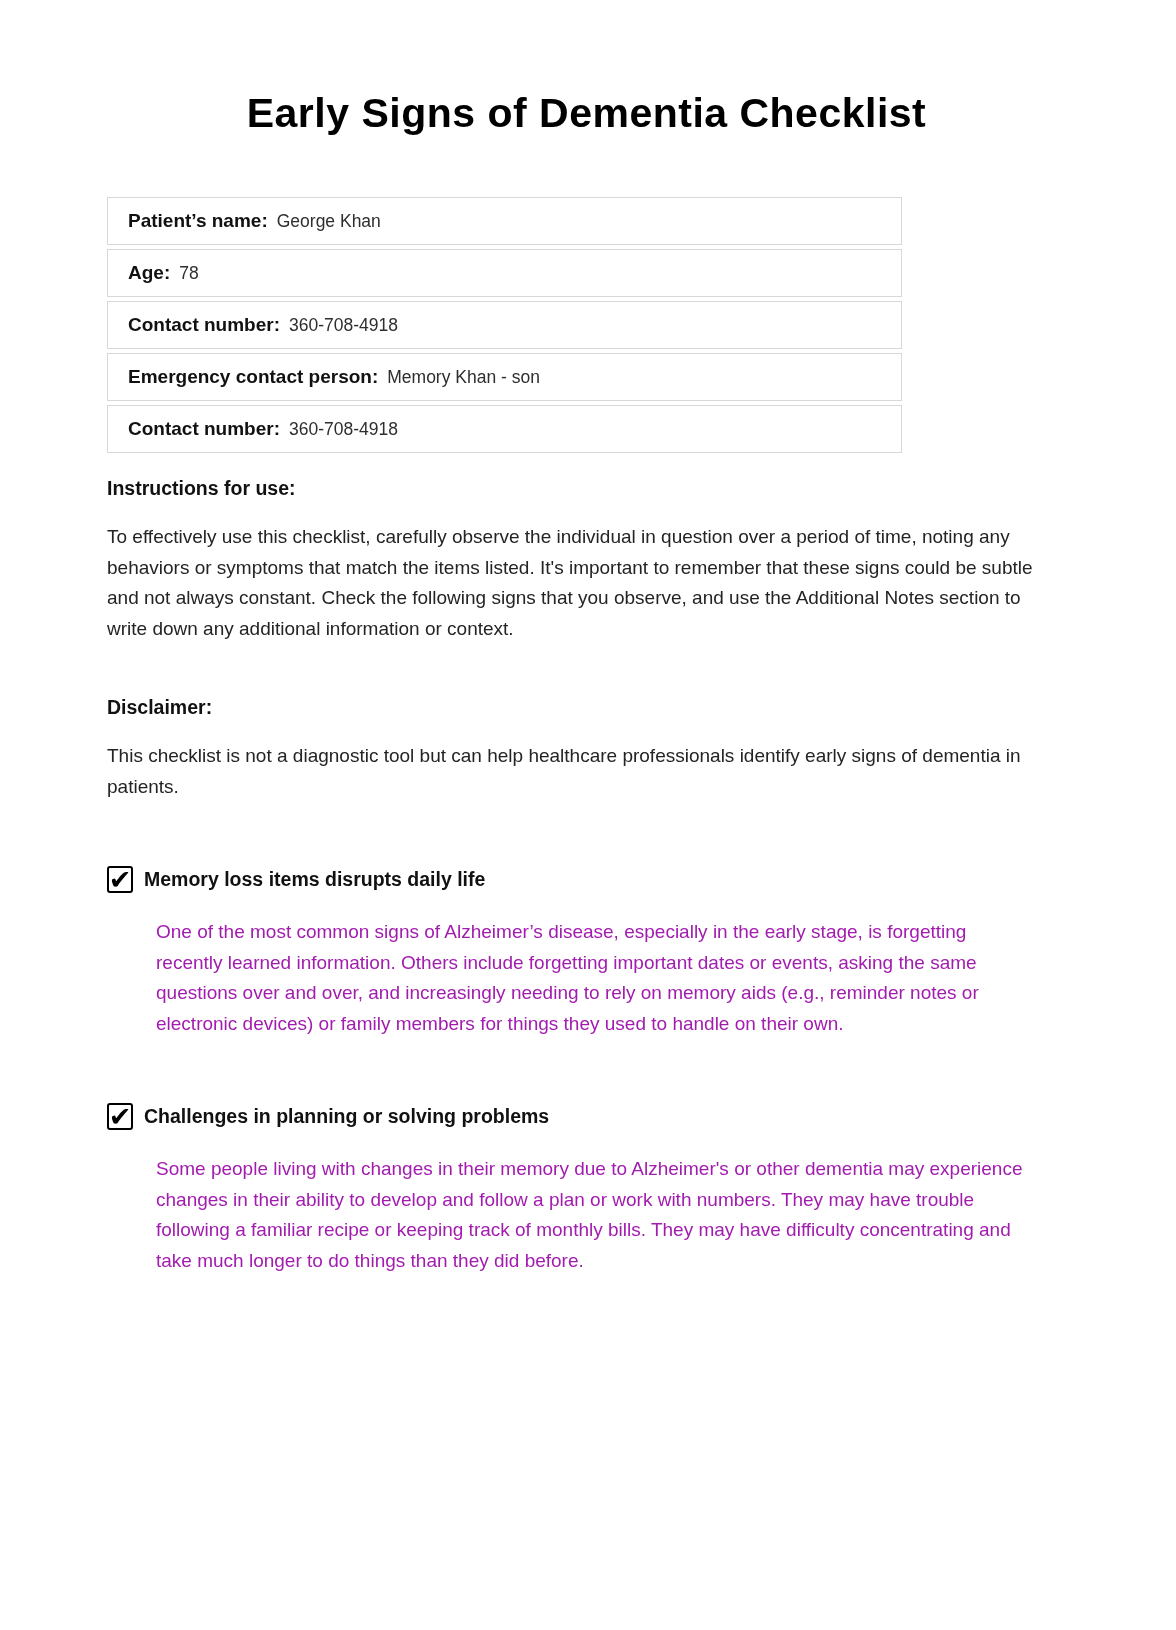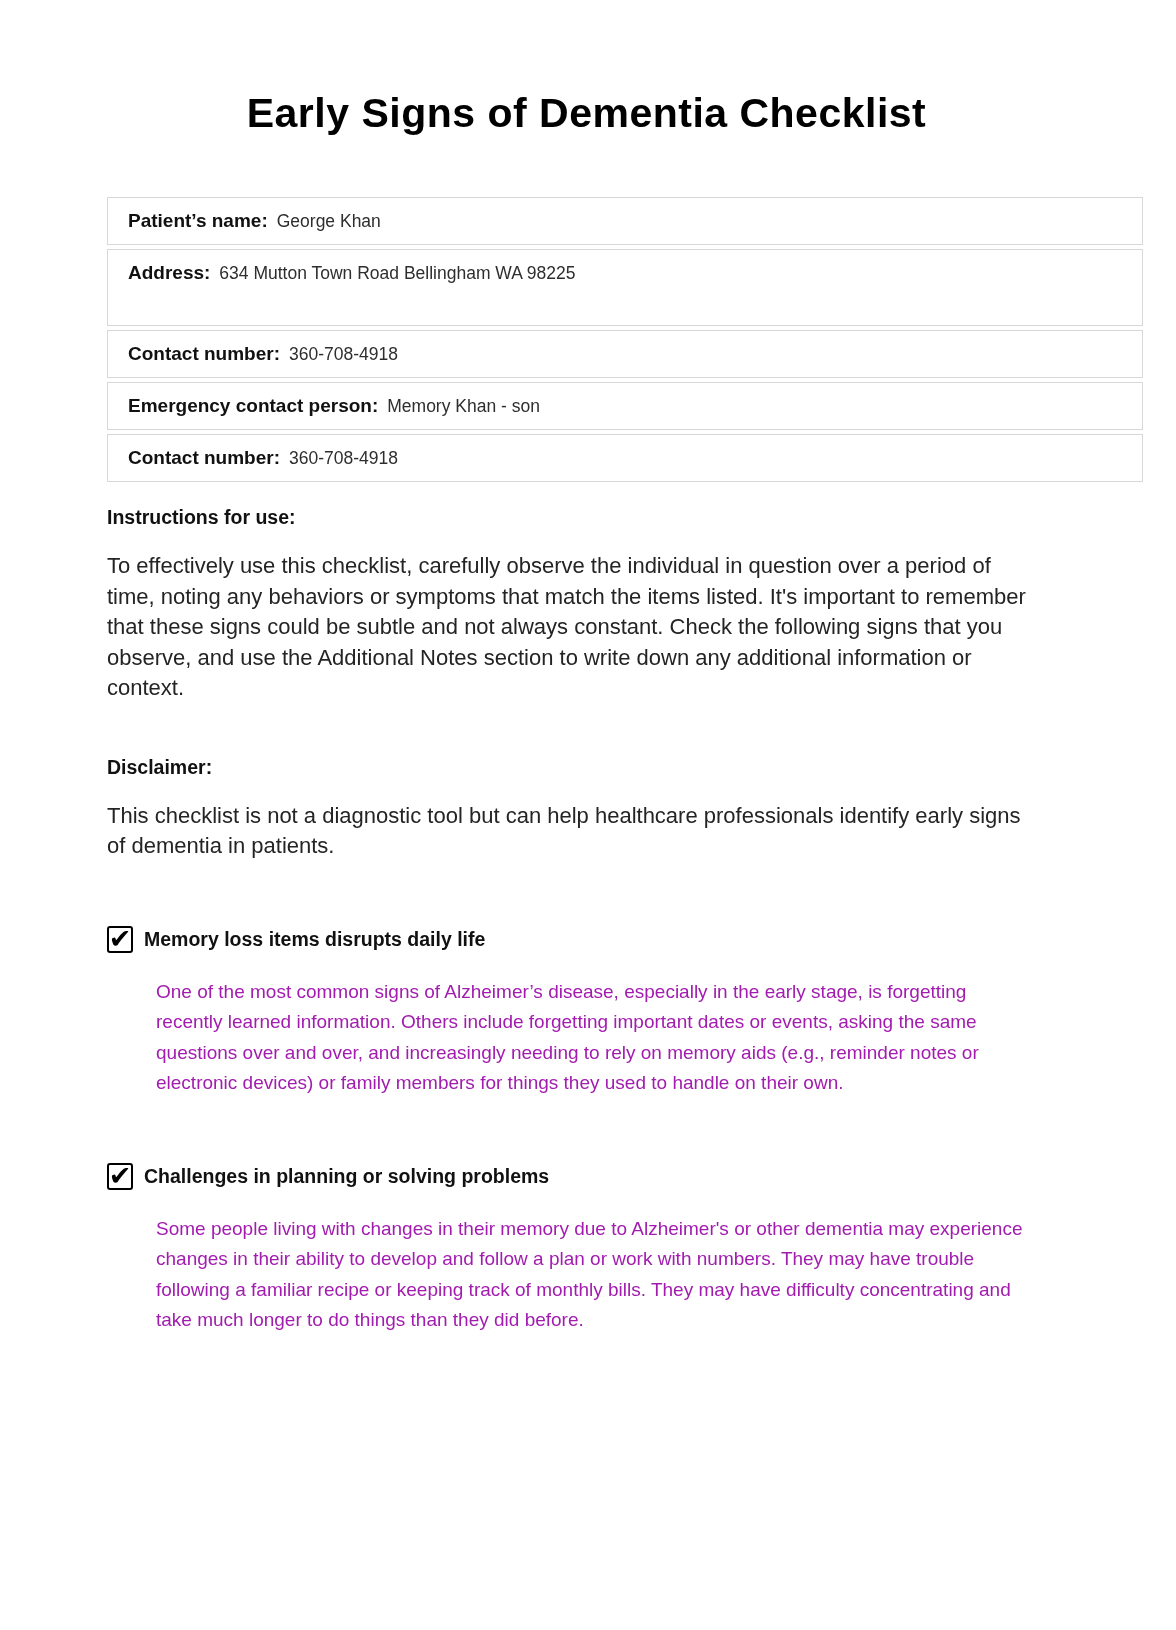--- a/index.html
+++ b/index.html
@@ -21,21 +21,21 @@
   .doc-title {
     margin-top: 90px;
     text-align: center;
     font-size: 41px;
     font-weight: bold;
     color: #000000;
     letter-spacing: 0.5px;
   }
   .patient-table {
     margin-top: 60px;
-    width: 1036px;
+    width: 795px;
   }
   .patient-row {
     border: 1px solid #d8d8d8;
     background: #ffffff;
     padding: 11px 20px 11px 20px;
     margin-bottom: 4px;
     font-size: 19px;
     line-height: 23px;
   }
   .patient-row.tall { padding-bottom: 40px; }
@@ -49,21 +49,21 @@
     margin-left: 9px;
   }
   .section-heading {
     font-size: 19.5px;
     font-weight: bold;
     color: #111111;
   }
   .instructions-heading { margin-top: 24px; }
   .body-para {
     margin-top: 22px;
-    font-size: 22px;
+    font-size: 19px;
     line-height: 30.5px;
     color: #242424;
     max-width: 930px;
   }
   .disclaimer-heading { margin-top: 52px; }
   .check-item { margin-top: 64px; }
   .check-item-head {
     display: flex;
     align-items: center;
   }
@@ -103,22 +103,22 @@
 
 <div class="page">
   <div class="content">
 
     <h1 class="doc-title">Early Signs of Dementia Checklist</h1>
 
     <div class="patient-table">
       <div class="patient-row">
         <span class="field-label">Patient’s name:</span><span class="field-value">George Khan</span>
       </div>
-      <div class="patient-row tall">
-        <span class="field-label">Address:</span><span class="field-value">634 Mutton Town Road Bellingham WA 98225</span>
+      <div class="patient-row">
+        <span class="field-label">Age:</span><span class="field-value">78</span>
       </div>
       <div class="patient-row">
         <span class="field-label">Contact number:</span><span class="field-value">360-708-4918</span>
       </div>
       <div class="patient-row">
         <span class="field-label">Emergency contact person:</span><span class="field-value">Memory Khan - son</span>
       </div>
       <div class="patient-row">
         <span class="field-label">Contact number:</span><span class="field-value">360-708-4918</span>
       </div>

